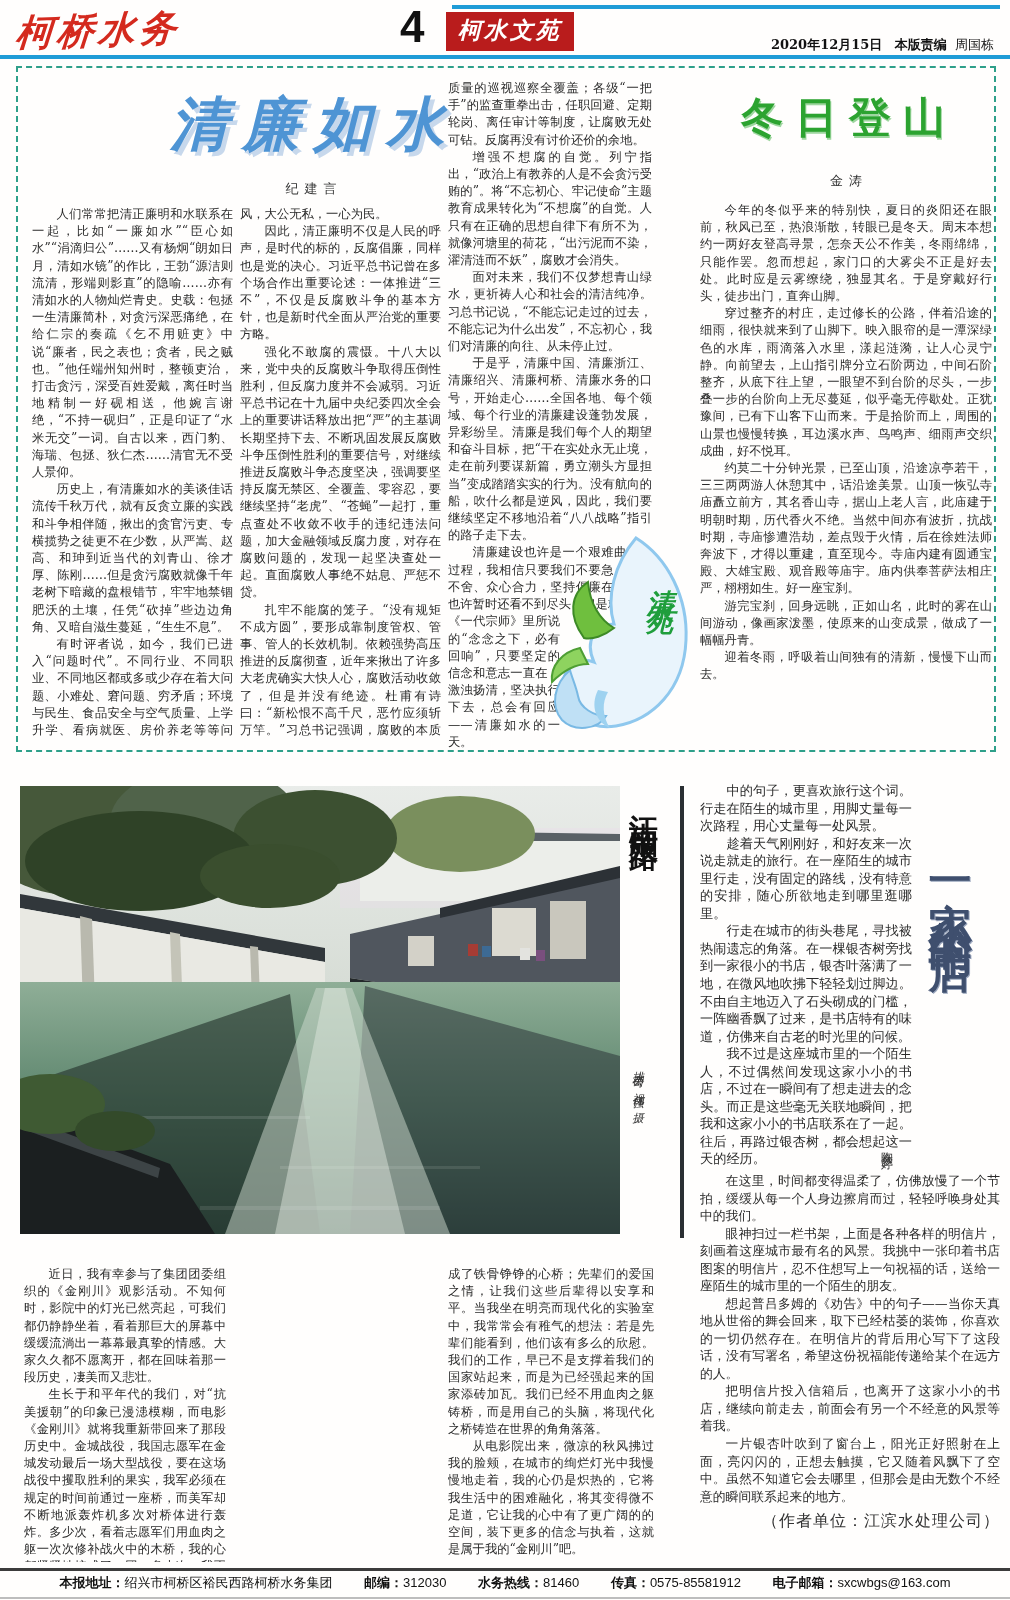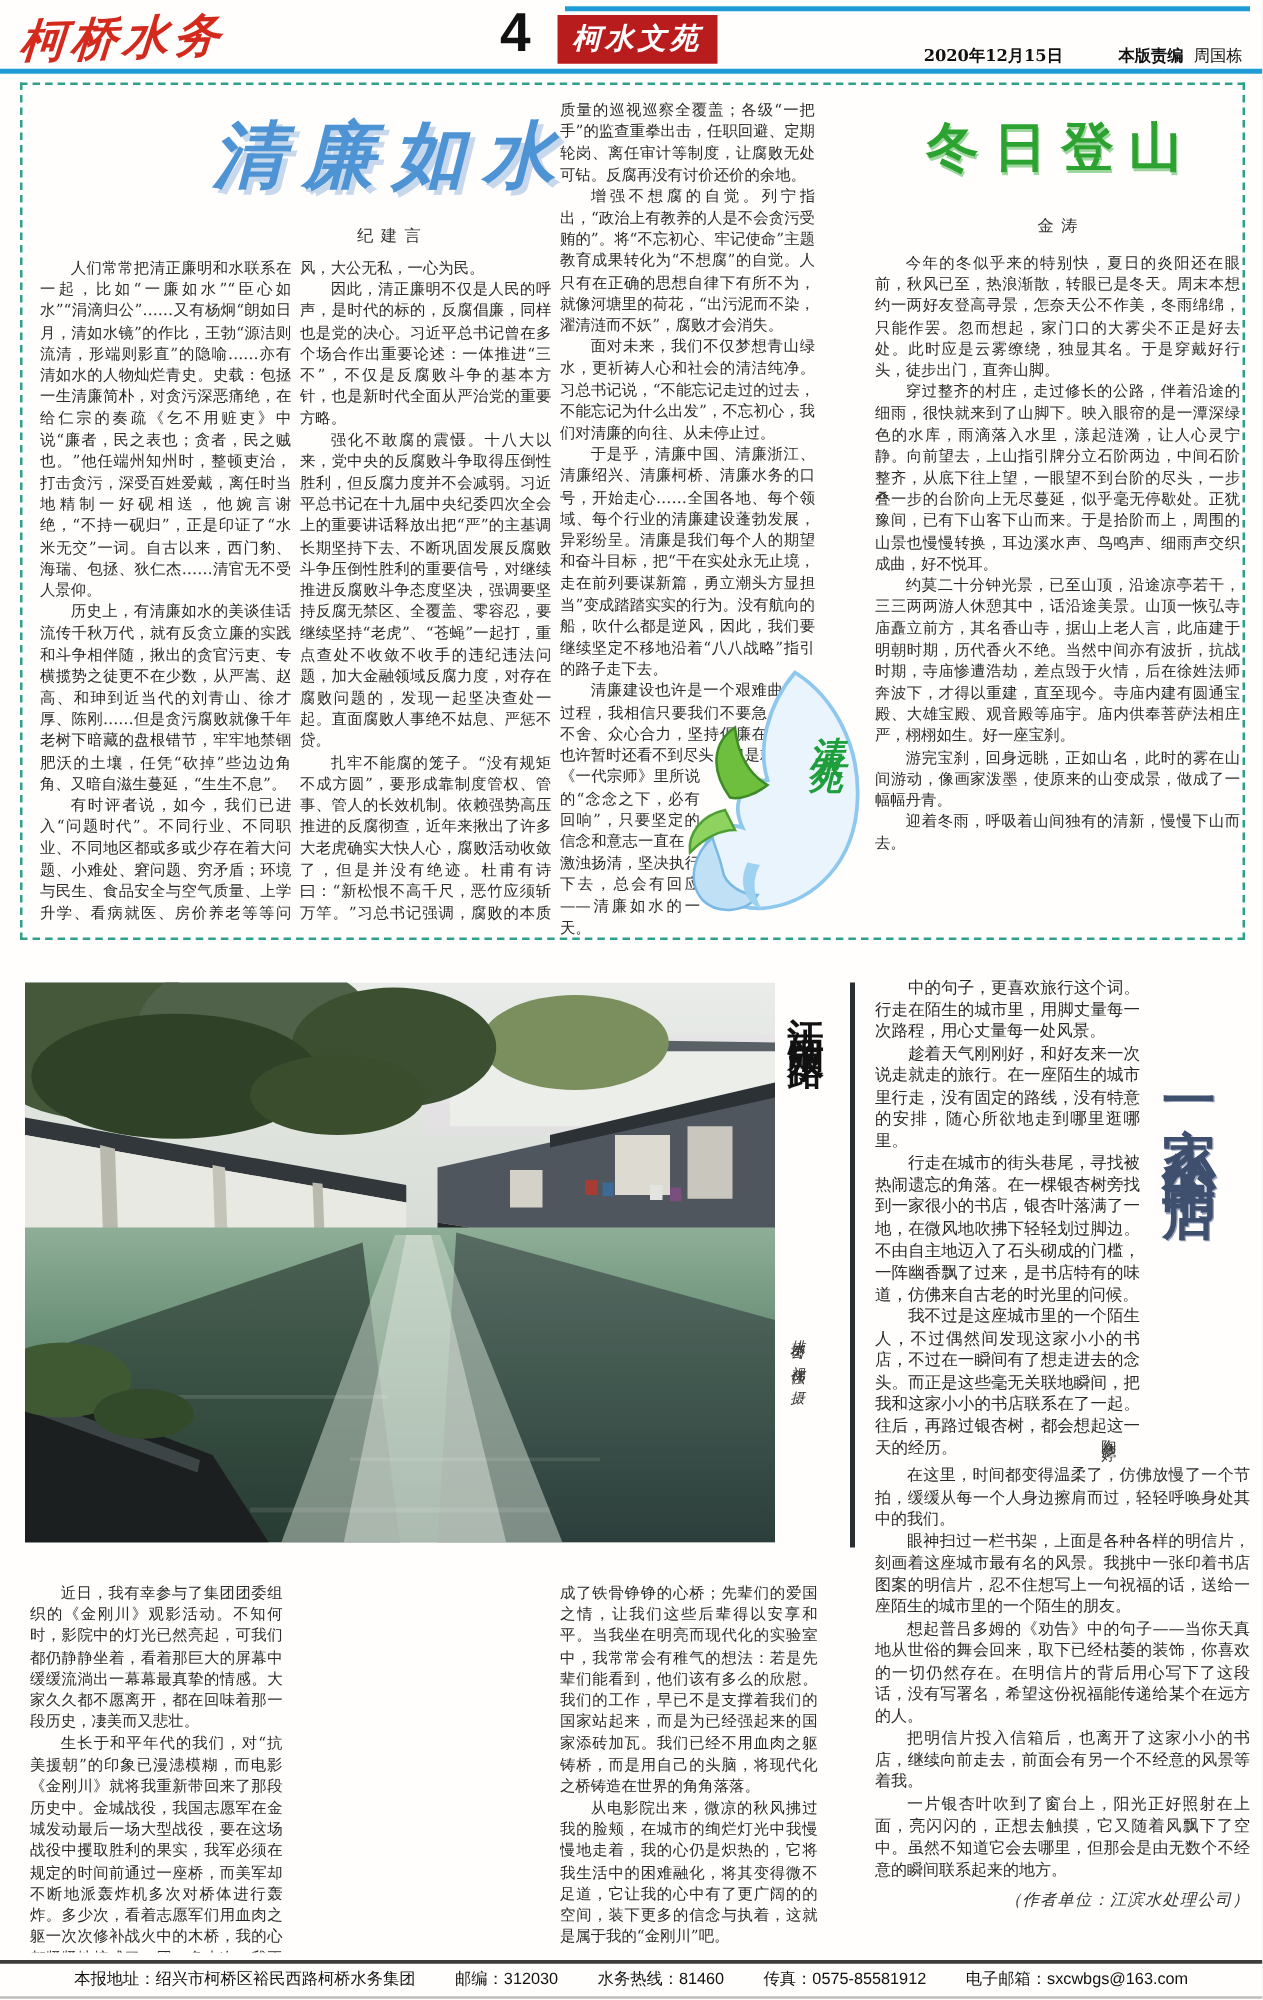--- a/index.html
+++ b/index.html
@@ -8,21 +8,21 @@
   .abs{position:absolute;}
   
   .masthead{left:16px;top:6px;font-size:37px;font-weight:bold;font-style:italic;
             color:#d42a1e;transform:skewX(-6deg) rotate(-2deg);letter-spacing:4px;}
   .pageno{left:400px;top:2px;font-size:44px;font-weight:bold;color:#111;
           font-family:"Liberation Sans",sans-serif;}
   .section-badge{left:446px;top:12px;background:#b91c1c;color:#fff;padding:3px 12px 5px;
                  font-size:23px;font-weight:bold;font-style:italic;letter-spacing:3px;}
   .hdr-topline{left:452px;top:5px;width:548px;height:4px;background:#1f9cd7;}
   .hdr-dateline{right:16px;top:36px;font-size:13px;color:#111;}
-  .hdr-dateline b{font-weight:bold;margin-left:32px;}
+  .hdr-dateline b{font-weight:bold;}
   .hdr-botline{left:0;top:55px;width:1010px;height:4px;background:#1f9cd7;}
   
   .top-box{left:16px;top:66px;width:976px;height:682px;border:2px dashed #2fa08a;}
   .cn{font-size:12.3px;line-height:1.40;text-align:justify;color:#2b2b2b;}
   .cn p{margin:0;text-indent:2em;}
   .noindent{text-indent:0 !important;}
   .art-title-q{left:96px;top:18px;width:400px;text-align:center;font-size:58px;font-weight:bold;
                font-style:italic;color:#4e94d4;letter-spacing:14px;
                text-shadow:4px 4px 0 rgba(130,170,215,.45);}
   .byline{text-align:center;font-size:13px;letter-spacing:6px;color:#333;}
@@ -32,21 +32,21 @@
   .q-narrow-row{display:flex;}
   .q-narrow{width:112px;}
   .badge{left:522px;top:452px;width:152px;height:218px;}
   .badge-title{position:absolute;right:14px;top:48px;writing-mode:vertical-rl;text-orientation:upright;
                font-size:27px;font-weight:bold;font-style:italic;color:#1f9e3c;letter-spacing:9px;}
   
   .art-title-d{left:686px;top:22px;width:290px;text-align:center;font-size:42px;font-weight:bold;
                color:#2ca330;letter-spacing:12px;text-shadow:1px 2px 0 #9fd6a0;}
   .d-byline{left:686px;top:104px;width:290px;}
   .d-body{left:682px;top:134px;width:292px;height:530px;overflow:hidden;}
-  .attribution{text-align:right;font-size:13px;font-style:italic;color:#333;letter-spacing:1px;
+  .attribution{text-align:right;font-size:16px;color:#333;letter-spacing:1px;
                margin-top:6px;}
   
   .photo{left:20px;top:786px;width:600px;height:448px;}
   .photo svg{display:block;}
   .photo-title{left:624px;top:792px;height:300px;writing-mode:vertical-rl;text-orientation:upright;
                font-size:29px;font-weight:bold;color:#111;letter-spacing:7px;
                font-family:"Liberation Sans",sans-serif;}
   .photo-credit{left:630px;top:1062px;height:180px;writing-mode:vertical-rl;text-orientation:upright;
                 font-size:11.5px;font-style:italic;color:#333;letter-spacing:2px;}
   .mid-rule{left:680px;top:786px;width:4px;height:452px;background:#2a2f33;}
@@ -63,21 +63,21 @@
   .xq{left:24px;top:1262px;width:652px;height:302px;}
   .xq-col{position:absolute;width:202px;top:4px;height:296px;overflow:hidden;}
   .xq-title{text-align:center;font-size:44px;font-weight:bold;color:#6e4b63;letter-spacing:26px;
             text-shadow:3px 3px 0 #b9b0b6;margin:4px 0 18px;text-indent:26px;}
   
   .footer-rule-top{left:0;top:1568px;width:1010px;height:3px;background:#3c3c3c;}
   .footer-rule-bot{left:0;top:1597px;width:1010px;height:2px;background:#bdbdbd;}
   .footer{left:0;top:1574px;width:1010px;text-align:center;font-size:13px;color:#111;
           font-family:"Liberation Sans",sans-serif;}
   .footer .seg{margin:0 14px;white-space:nowrap;}
-  .footer .lab{font-weight:normal;}
+  .footer .lab{font-weight:bold;}
 </style>
 </head>
 <body>
 
 <div class="page">
 
   <div class="abs masthead">柯桥水务</div>
   <div class="abs hdr-topline"></div>
   <div class="abs pageno">4</div>
   <div class="abs section-badge">柯水文苑</div>

